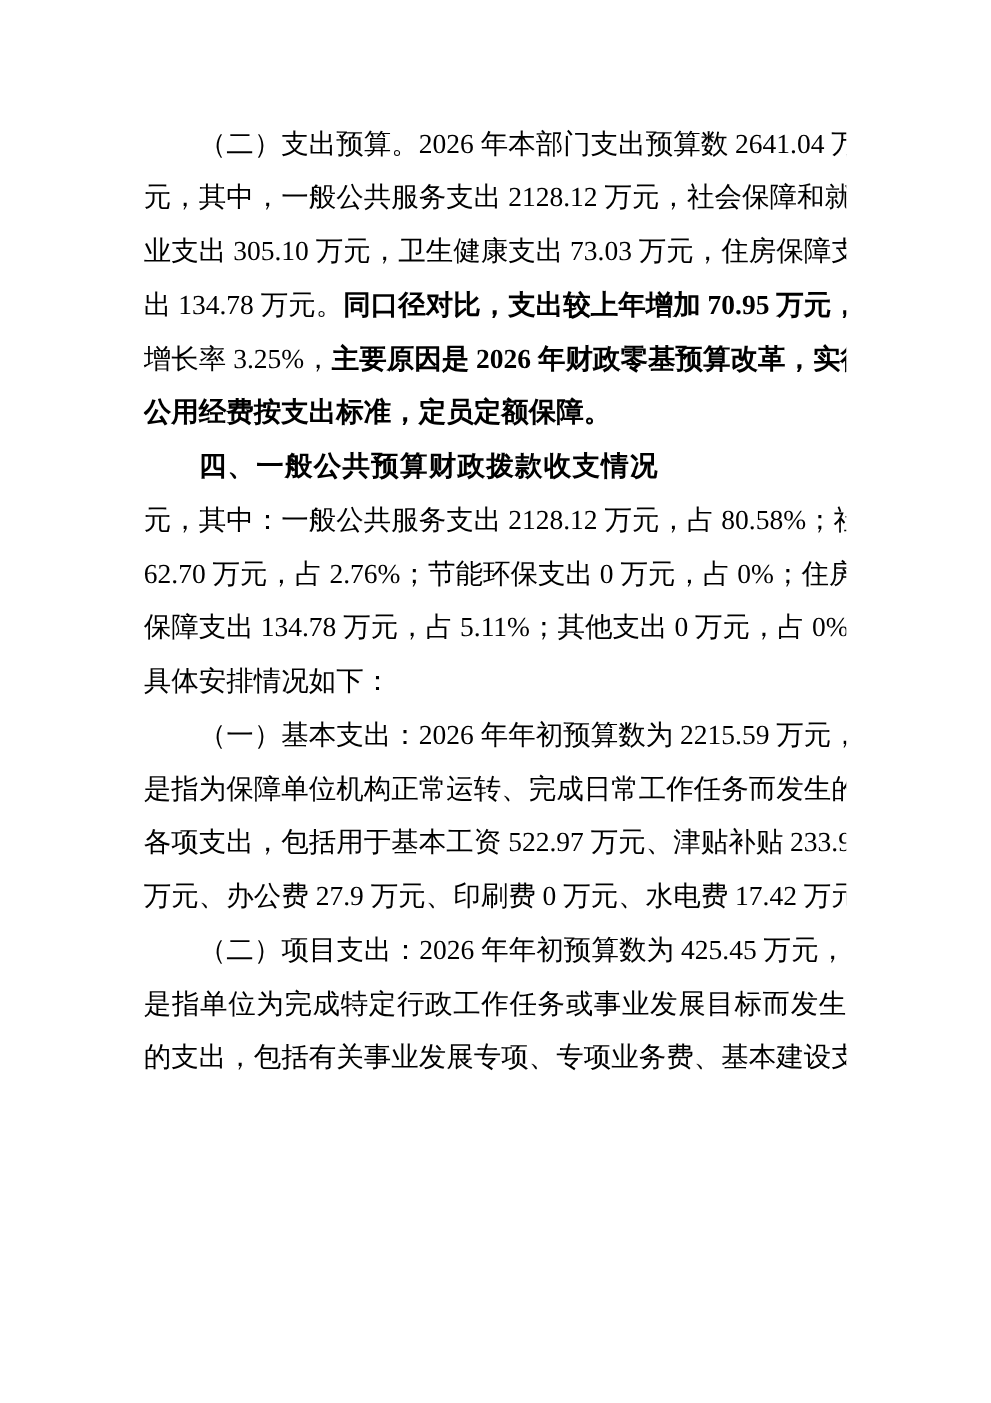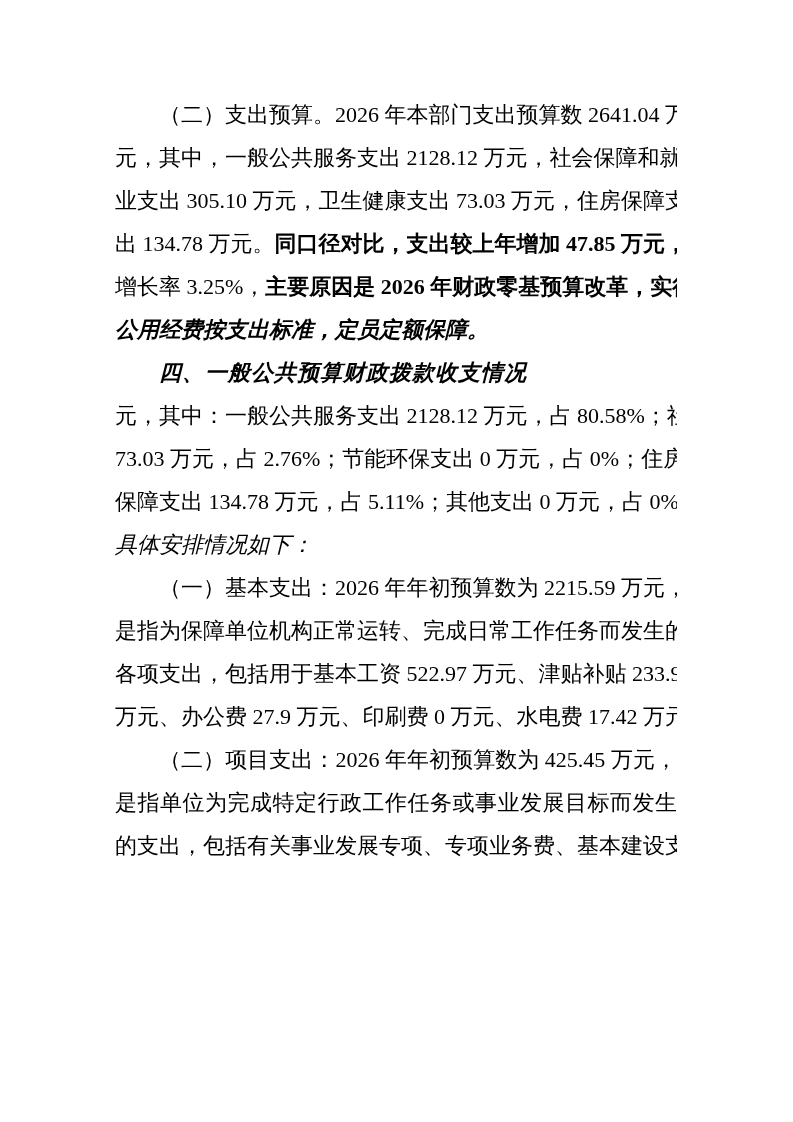--- a/index.html
+++ b/index.html
@@ -25,21 +25,20 @@
     line-height: 43px;
     height: 43px;
     text-align: justify;
     text-align-last: justify;
     overflow: hidden;
     white-space: nowrap;
   }
   .line.lastline {
     text-align: left;
     text-align-last: left;
-    font-style: italic;
   }
   .i2  { text-indent: 2em; }
   .i25 { text-indent: 2.55em; }
   .b   { font-weight: bold; }
   .heading-line {
     font-family: "Liberation Sans", sans-serif;
     font-weight: 600;
     letter-spacing: 1px;
     text-align: left;
     text-align-last: left;
@@ -47,32 +46,32 @@
 </style>
 </head>
 <body>
 
 <div class="page">
 
   <div class="para">
     <div class="line i2"><span>（二）支出预算。2026 年本部门支出预算数 2641.04 万</span></div>
     <div class="line"><span>元，其中，一般公共服务支出 2128.12 万元，社会保障和就</span></div>
     <div class="line"><span>业支出 305.10 万元，卫生健康支出 73.03 万元，住房保障支</span></div>
-    <div class="line"><span>出 134.78 万元。</span><span class="b">同口径对比，支出较上年增加 47.85 万元，</span></div>
+    <div class="line"><span>出 134.78 万元。</span><span class="b">同口径对比，支出较上年增加 70.95 万元，</span></div>
     <div class="line"><span>增长率 3.25%，</span><span class="b">主要原因是 2026 年财政零基预算改革，实行</span></div>
     <div class="line lastline"><span class="b">公用经费按支出标准，定员定额保障。</span></div>
   </div>
 
   <div class="para">
     <div class="line lastline heading-line i2"><span>四、一般公共预算财政拨款收支情况</span></div>
   </div>
 
   <div class="para">
     <div class="line"><span>元，其中：一般公共服务支出 2128.12 万元，占 80.58%；社</span></div>
-    <div class="line"><span>73.03 万元，占 2.76%；节能环保支出 0 万元，占 0%；住房</span></div>
+    <div class="line"><span>62.70 万元，占 2.76%；节能环保支出 0 万元，占 0%；住房</span></div>
     <div class="line"><span>保障支出 134.78 万元，占 5.11%；其他支出 0 万元，占 0%。</span></div>
     <div class="line lastline"><span>具体安排情况如下：</span></div>
   </div>
 
   <div class="para">
     <div class="line i2"><span>（一）基本支出：2026 年年初预算数为 2215.59 万元，</span></div>
     <div class="line"><span>是指为保障单位机构正常运转、完成日常工作任务而发生的</span></div>
     <div class="line"><span>各项支出，包括用于基本工资 522.97 万元、津贴补贴 233.92</span></div>
     <div class="line"><span>万元、办公费 27.9 万元、印刷费 0 万元、水电费 17.42 万元、</span></div>
   </div>

